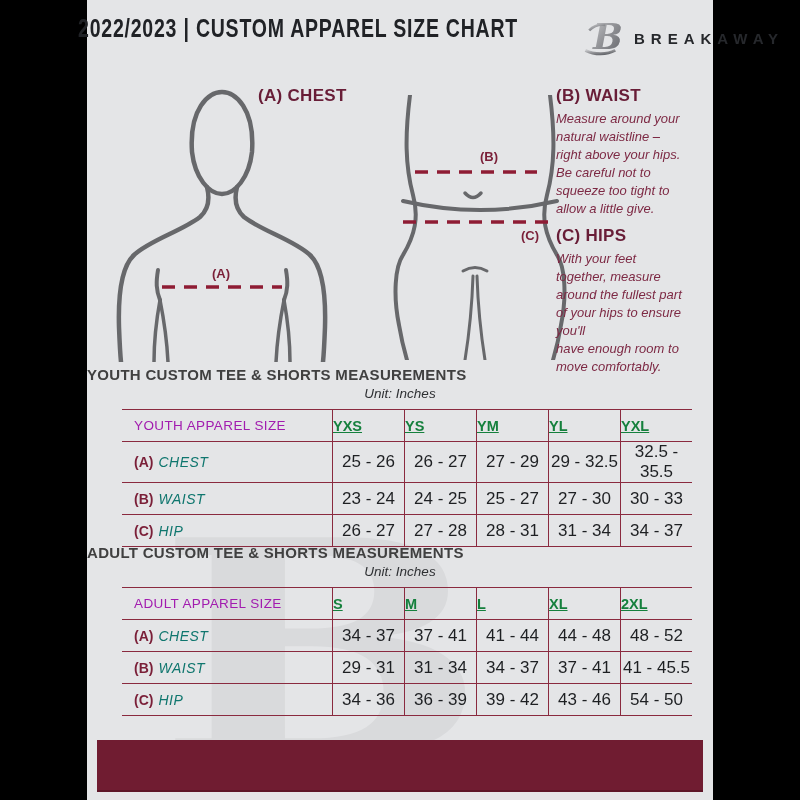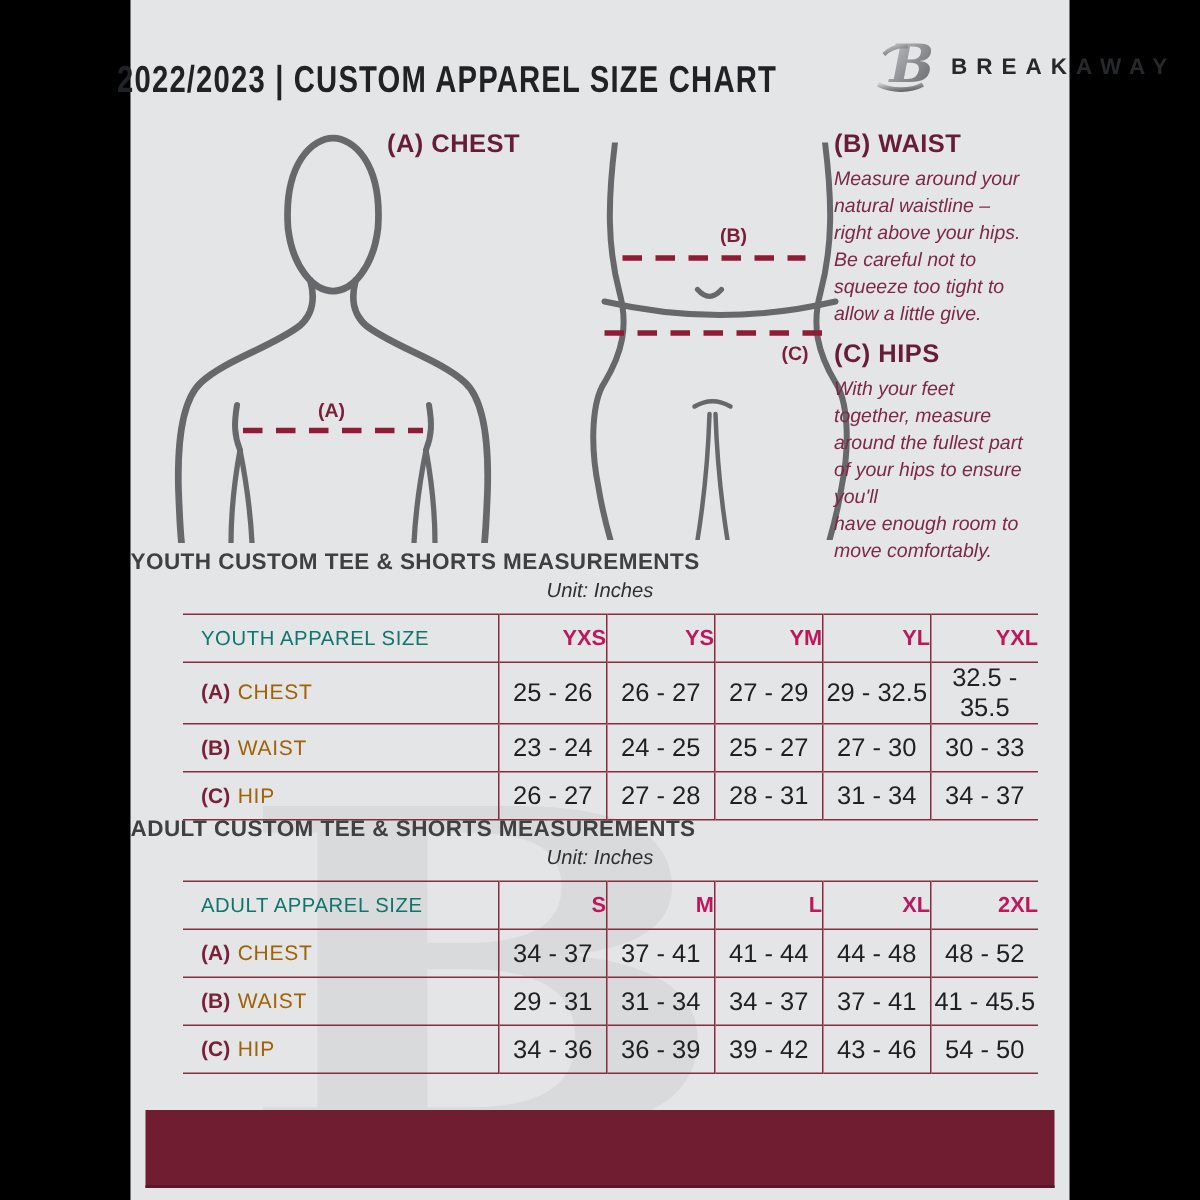--- a/index.html
+++ b/index.html
@@ -6,21 +6,21 @@
     --page_bg:#E4E5E7; --accent:#701C31; --heading:#681D37; --desc:#7D2944;
     --line:#8A2A3F; --dash:#8E1C34; --figure:#67686B; --text_dark:#1E2023;
   }
   html,body{margin:0;padding:0;background:#000;}
   .canvas{position:relative;width:800px;height:800px;background:#000;overflow:hidden;
           font-family:"Liberation Sans",sans-serif;}
   .page{position:absolute;left:87px;top:0;width:626px;height:800px;background:var(--page_bg);}
 
   
   .header{position:absolute;top:14px;left:0;right:0;height:54px;display:flex;
-          align-items:flex-end;justify-content:center;}
+          align-items:flex-start;justify-content:center;}
   .main-title{font-weight:700;font-size:25px;letter-spacing:1px;color:#202226;
               transform:scaleX(0.78);transform-origin:center;white-space:nowrap;}
   .brand{display:flex;align-items:center;gap:8px;}
   .wordmark{font-weight:700;font-size:15px;letter-spacing:6px;color:#26282C;white-space:nowrap;}
 
   
   .guide-head{position:absolute;font-weight:700;font-size:17px;color:var(--heading);
               letter-spacing:.3px;}
   .guide-body{position:absolute;font-style:italic;font-size:13px;line-height:1.38;
               color:var(--desc);white-space:pre-line;}
@@ -35,24 +35,24 @@
   .tbl-title{text-align:left;font-weight:700;font-size:15px;color:#404040;letter-spacing:.3px;}
   .tbl-unit{text-align:center;font-style:italic;font-size:13.5px;color:#2E3033;margin-top:3px;}
   table.size-table{border-collapse:collapse;table-layout:fixed;width:558px;margin:8px 0 0 35px;
                    border-top:1.6px solid var(--line);background:transparent;}
   table.size-table tr{border-bottom:1.6px solid var(--line);}
   table.size-table th,table.size-table td{padding:0;height:31px;border:none;
     font-family:"Liberation Sans",sans-serif;}
   table.size-table th:not(:first-child),table.size-table td:not(:first-child){
     border-left:1.6px solid var(--line);width:71px;}
   table.size-table th:first-child{width:198px;text-align:left;padding-left:12px;font-weight:400;}
-  thead th.label-col{font-size:13.5px;color:#0f766e;letter-spacing:.4px;}
-  thead th.size-col{font-weight:700;font-size:14.5px;color:#be185d;text-align:right;}
+  thead th.label-col{font-size:13.5px;color:#a21caf;letter-spacing:.4px;}
+  thead th.size-col{font-weight:700;font-size:14.5px;color:#15803d;text-align:left;text-decoration:underline;}
   tbody th .prefix{font-weight:700;color:#7A1F38;margin-right:5px;font-size:14px;}
-  tbody th .lbl{font-weight:400;color:#a16207;font-size:14px;letter-spacing:.5px;}
+  tbody th .lbl{font-weight:400;color:#0f766e;font-size:14px;letter-spacing:.5px;font-style:italic;}
   tbody td{text-align:center;font-size:17px;color:var(--text_dark);}
 
   
   .watermark{position:absolute;left:70px;top:528px;font-family:"DejaVu Serif",serif;
              font-weight:700;font-size:300px;line-height:.82;color:#D9DADC;
              transform:scaleX(1.3);transform-origin:left top;z-index:0;}
   .page>*{z-index:1;}
   .footer-bar{position:absolute;left:10px;top:740px;width:606px;height:50px;
               background:var(--accent);border-bottom:2px solid #5D1628;}
 </style>

